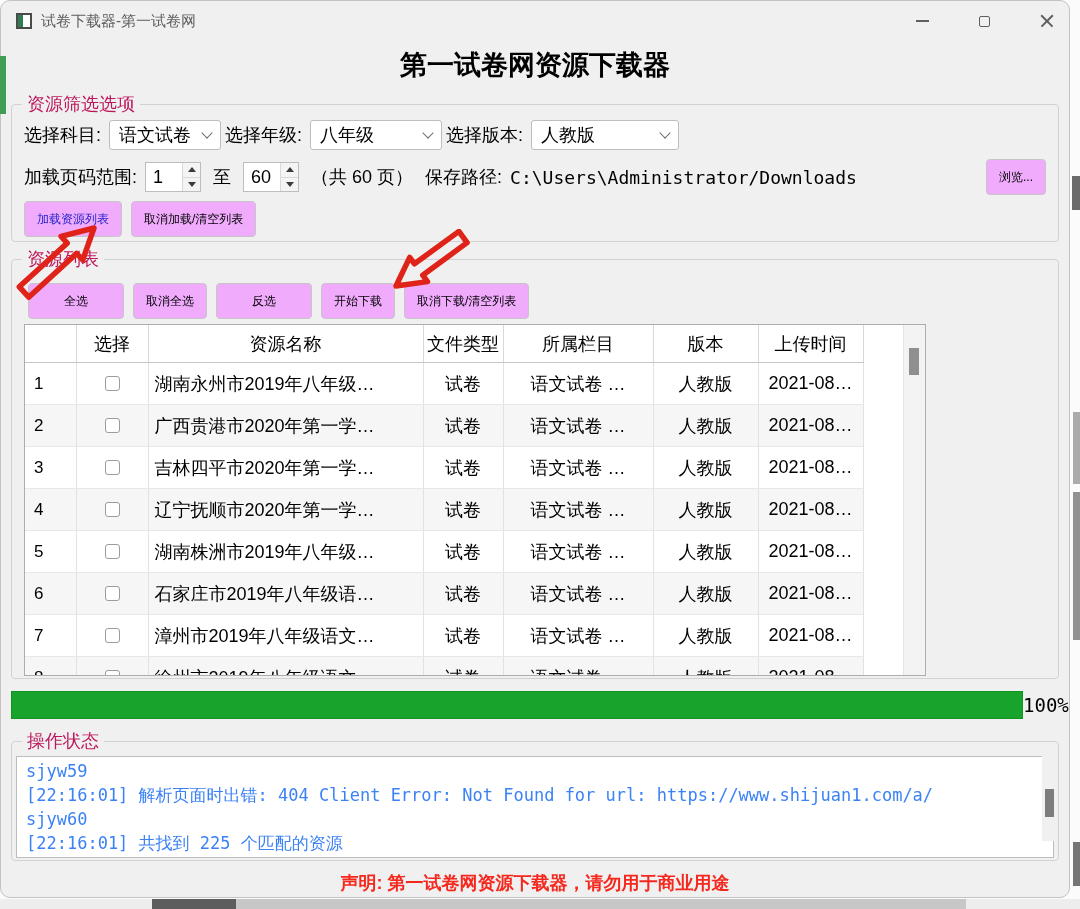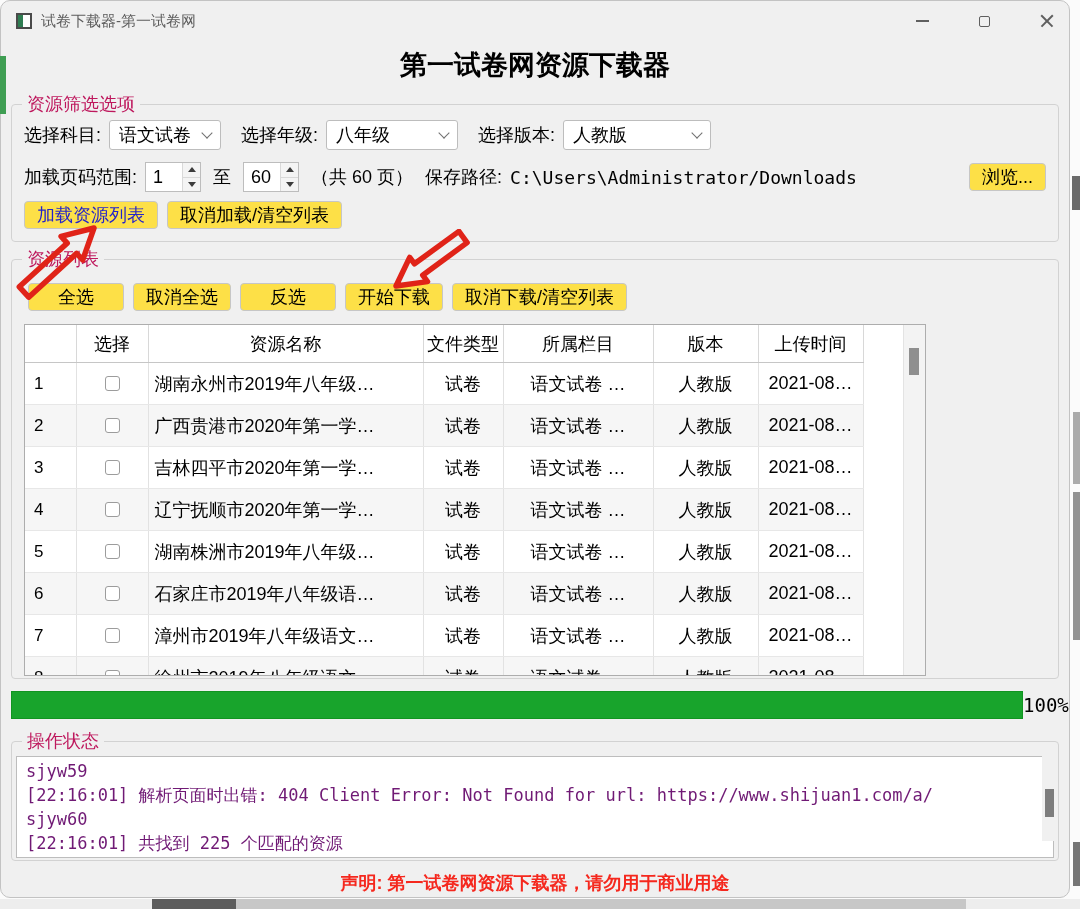--- a/index.html
+++ b/index.html
@@ -21,37 +21,37 @@
   
   .main-title{position:absolute;top:46px;left:0;right:0;text-align:center;font-size:27px;font-weight:bold;color:#000;}
   
   .group{position:absolute;border:1px solid #d2d2d2;border-radius:4px;box-sizing:border-box;}
   .legend{position:absolute;top:-13px;left:10px;background:#f0f0f0;padding:0 5px;font-size:18px;color:#be185d;white-space:nowrap;}
   #group-filter{left:10px;top:103px;width:1048px;height:138px;}
   .filter-row1{position:absolute;left:12px;top:15px;right:12px;height:30px;display:flex;align-items:center;}
   .filter-row2{position:absolute;left:12px;top:56px;right:12px;height:32px;display:flex;align-items:center;}
   .filter-row3{position:absolute;left:12px;top:96px;height:32px;display:flex;gap:9px;}
   .lbl{font-size:18px;color:#000;white-space:nowrap;}
-  .ml18{margin-left:20px;}
+  .ml18{margin-left:4px;}
   .combo{height:30px;box-sizing:border-box;border:1px solid #bdbdbd;border-radius:3px;background:#fff;
     display:flex;align-items:center;justify-content:space-between;padding:0 9px;margin-left:8px;font-size:18px;}
   .w112{width:112px;}.w132{width:132px;}.w148{width:148px;}
   .chevron{width:7px;height:7px;border-right:1.6px solid #707070;border-bottom:1.6px solid #707070;
     transform:rotate(45deg);margin-top:-4px;flex:none;}
   .spin{width:56px;height:30px;box-sizing:border-box;border:1px solid #bdbdbd;background:#fff;display:flex;margin-left:8px;}
   .spin-val{flex:1;display:flex;align-items:center;padding-left:7px;font-size:18px;}
   .spin-btns{width:17px;border-left:1px solid #d9d9d9;display:flex;flex-direction:column;}
   .spin-up,.spin-down{flex:1;display:flex;align-items:center;justify-content:center;background:#f4f4f4;}
   .spin-up{border-bottom:1px solid #d9d9d9;}
   .spin-up::after{content:"";border-left:4px solid transparent;border-right:4px solid transparent;border-bottom:5px solid #3c3c3c;}
   .spin-down::after{content:"";border-left:4px solid transparent;border-right:4px solid transparent;border-top:5px solid #3c3c3c;}
   .mono{font-family:"DejaVu Sans Mono","Liberation Mono",monospace;}
   .path-text{font-size:18px;margin-left:8px;white-space:nowrap;}
-  .btn{height:28px;box-sizing:border-box;border:1px solid #c6c6c6;border-radius:4px;background:#fde047;
-    display:flex;align-items:center;justify-content:center;font-size:18px;padding:0 12px;color:#000;white-space:nowrap;}
+  .btn{height:36px;box-sizing:border-box;border:1px solid #c6c6c6;border-radius:4px;background:#f0abfc;
+    display:flex;align-items:center;justify-content:center;font-size:12px;padding:0 12px;color:#000;white-space:nowrap;}
   .btn-blue{color:#2323cc;}
   .browse{margin-left:auto;}
   .w96{width:96px;padding:0;}
   
   #group-list{left:10px;top:258px;width:1048px;height:420px;}
   .list-btnrow{position:absolute;left:16px;top:23px;display:flex;gap:9px;}
   .table-area{position:absolute;left:12px;top:64px;width:902px;height:352px;border:1px solid #adadad;
     background:#fff;box-sizing:border-box;overflow:hidden;}
   table{border-collapse:collapse;table-layout:fixed;width:838px;font-size:18px;color:#000;}
   th{height:35px;font-weight:normal;border-right:1px solid #d8d8d8;border-bottom:1px solid #c6c6c6;
@@ -64,21 +64,21 @@
   .checkbox{width:15px;height:15px;border:1.5px solid #9c9c9c;border-radius:3px;background:#fff;margin:0 auto;box-sizing:border-box;}
   .vscroll{position:absolute;top:0;right:0;width:21px;height:100%;background:#f3f3f3;border-left:1px solid #e3e3e3;}
   .vscroll .thumb{position:absolute;left:5px;top:23px;width:10px;height:27px;background:#8f8f8f;}
   
   .progress-bar{position:absolute;left:10px;top:690px;width:1012px;height:28px;background:#18a42c;
     border:1px solid #119421;box-sizing:border-box;}
   .progress-label{position:absolute;left:1022px;top:690px;height:28px;display:flex;align-items:center;font-size:19px;color:#000;}
   
   #group-status{left:10px;top:740px;width:1048px;height:120px;}
   .log-box{position:absolute;left:4px;top:14px;width:1038px;height:102px;background:#fff;border:1px solid #bdbdbd;
-    box-sizing:border-box;overflow:hidden;padding:2px 24px 0 9px;font-size:17px;line-height:24px;color:#701a75;}
+    box-sizing:border-box;overflow:hidden;padding:2px 24px 0 9px;font-size:17px;line-height:24px;color:#3b82f6;}
   .log-line{white-space:nowrap;}
   .log-scroll{position:absolute;right:1px;top:1px;width:15px;height:98px;background:#f0f0f0;}
   .log-scroll .thumb{position:absolute;left:3px;top:46px;width:9px;height:28px;background:#7d7d7d;}
   
   .footer{position:absolute;left:0;right:0;top:870px;text-align:center;font-size:18px;font-weight:bold;color:#f5281e;}
   
   .arrow-svg{position:absolute;z-index:5;}
   #arrow-load{left:2px;top:214px;}
   #arrow-download{left:372px;top:228px;}
   

